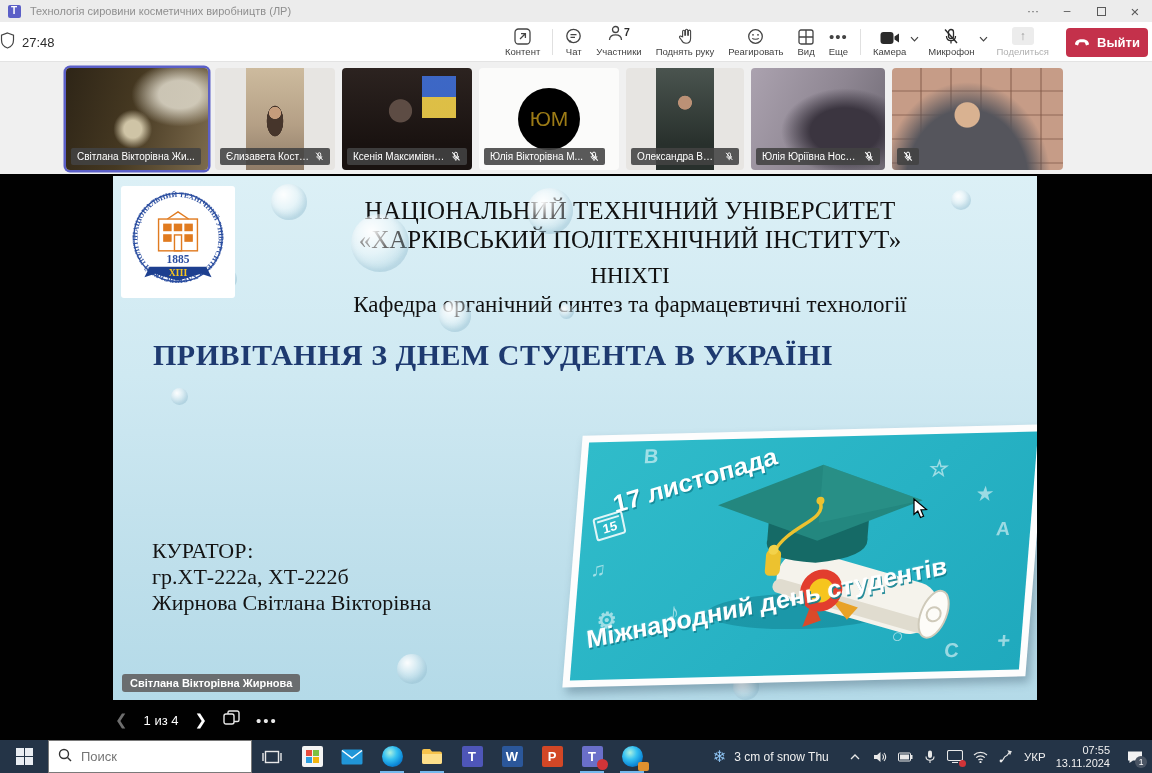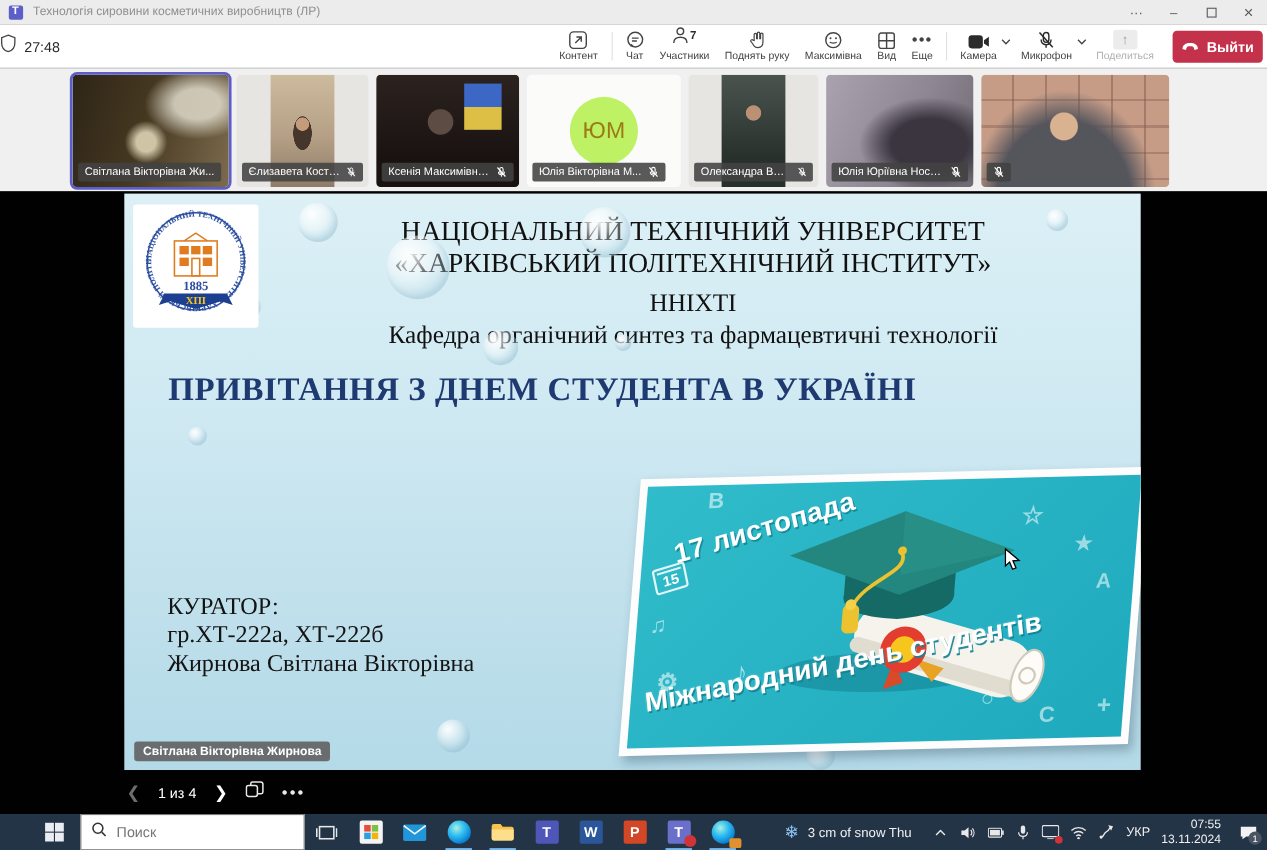--- a/index.html
+++ b/index.html
@@ -54,21 +54,21 @@
   .v2 { background:
         radial-gradient(circle at 50% 44%, #c59c7b 0 9%, rgba(0,0,0,0) 10%),
         radial-gradient(ellipse at 50% 52%, #46352b 0 20%, rgba(0,0,0,0) 21%),
         linear-gradient(180deg,#cdbb9e 0%,#b5a086 55%,#8f7c68 100%); }
   .v3 { background:
         radial-gradient(circle at 45% 42%, #5d4c44 0 12%, rgba(0,0,0,0) 13%),
         linear-gradient(180deg,#2c2320 0%,#191210 75%); }
   .flag { position:absolute; right:16px; top:8px; width:34px; height:42px;
         background:linear-gradient(180deg,#3f6fd8 0 50%, #f2d14b 50% 100%); opacity:.9; }
   .avatarwrap { position:absolute; inset:0; display:flex; align-items:center; justify-content:center; }
-  .avatar { width:62px; height:62px; border-radius:50%; background:#bef264; display:flex; align-items:center; justify-content:center; font-size:21px; color:#9c7b16; }
+  .avatar { width:62px; height:62px; border-radius:50%; background:#000000; display:flex; align-items:center; justify-content:center; font-size:21px; color:#9c7b16; }
   .v5 { background:
         radial-gradient(circle at 50% 34%, #bb9176 0 9%, rgba(0,0,0,0) 10%),
         linear-gradient(180deg,#4a544f 0%,#28302c 75%); }
   .v6 { background:
         radial-gradient(ellipse at 70% 62%, #3b3540 0 26%, rgba(0,0,0,0) 48%),
         linear-gradient(115deg,#aba2af 0%,#8e8692 55%,#6e6973 100%); }
   .v7 { background:
         radial-gradient(circle at 44% 46%, #d9b291 0 11%, rgba(0,0,0,0) 12%),
         radial-gradient(ellipse at 44% 112%, #55555c 0 45%, rgba(0,0,0,0) 62%),
         repeating-linear-gradient(90deg, rgba(0,0,0,0) 0 28px, rgba(125,85,68,.45) 28px 30px),
@@ -112,21 +112,21 @@
 
   
   .slidenav { position:absolute; left:115px; top:530px; height:32px; display:flex; align-items:center; gap:16px; color:#fff; }
   .sn-chev { font-size:15px; }
   .sn-chev.dim { color:#6e6e6e; }
   .sn-pos { font-size:13px; }
   .sn-more { font-size:15px; letter-spacing:2px; color:#e8e8e8; }
   .cursor { position:absolute; left:800px; top:322px; z-index:5; }
 
   
-  .taskbar { position:absolute; left:0; top:740px; width:1152px; height:33px; background:#243447; display:flex; align-items:center;padding-left:25px; }
+  .taskbar { position:absolute; left:0; top:740px; width:1152px; height:33px; background:#243447; display:flex; align-items:center; }
   .start { width:48px; height:33px; display:flex; align-items:center; justify-content:center; }
   .winlogo { display:grid; grid-template-columns:8px 8px; grid-template-rows:8px 8px; gap:1px; }
   .winlogo i { background:#e9edf2; }
   .searchbox { width:204px; height:33px; background:#fff; border:1px solid #7a7a7a; display:flex; align-items:center; padding:0 9px; gap:9px; }
   .searchbox input { border:none; outline:none; font-size:13px; color:#222; width:140px; font-family:"Liberation Sans",sans-serif; background:transparent; }
   .tb-icons { display:flex; }
   .tb-ic { width:40px; height:33px; display:flex; align-items:center; justify-content:center; position:relative; }
   .tb-ic.run:after { content:""; position:absolute; bottom:0; left:8px; right:8px; height:2px; background:#76b9ed; }
   .sq { width:21px; height:21px; display:flex; align-items:center; justify-content:center; color:#fff; font-weight:bold; font-size:13px; border-radius:2px; }
   .edgeball { width:21px; height:21px; border-radius:50%; background:radial-gradient(circle at 38% 32%, #aef0e0 0%, #35c1f1 35%, #0c88d8 68%, #17488f 100%); position:relative; }
@@ -210,21 +210,21 @@
     </div>
     <div class="mt-btn">
       <span class="ic">
         <svg width="17" height="17" viewBox="0 0 17 17">
             <circle cx="8.5" cy="8.5" r="6.8" fill="none" stroke="#444" stroke-width="1.3"></circle>
             <circle cx="6" cy="6.8" r=".9" fill="#444"></circle>
             <circle cx="11" cy="6.8" r=".9" fill="#444"></circle>
             <path d="M5.3 10.2 C6.1 11.6 10.9 11.6 11.7 10.2" fill="none" stroke="#444" stroke-width="1.2"></path>
           </svg>
       </span>
-      <span class="lbl">Максимівна</span>
+      <span class="lbl">Реагировать</span>
     </div>
     <div class="mt-btn">
       <span class="ic">
         <svg width="16" height="16" viewBox="0 0 16 16">
             <rect x="1" y="1" width="14" height="14" rx="2" fill="none" stroke="#444" stroke-width="1.3"></rect>
             <path d="M8 1 V15 M1 8 H15" stroke="#444" stroke-width="1.3"></path>
           </svg>
       </span>
       <span class="lbl">Вид</span>
     </div>

